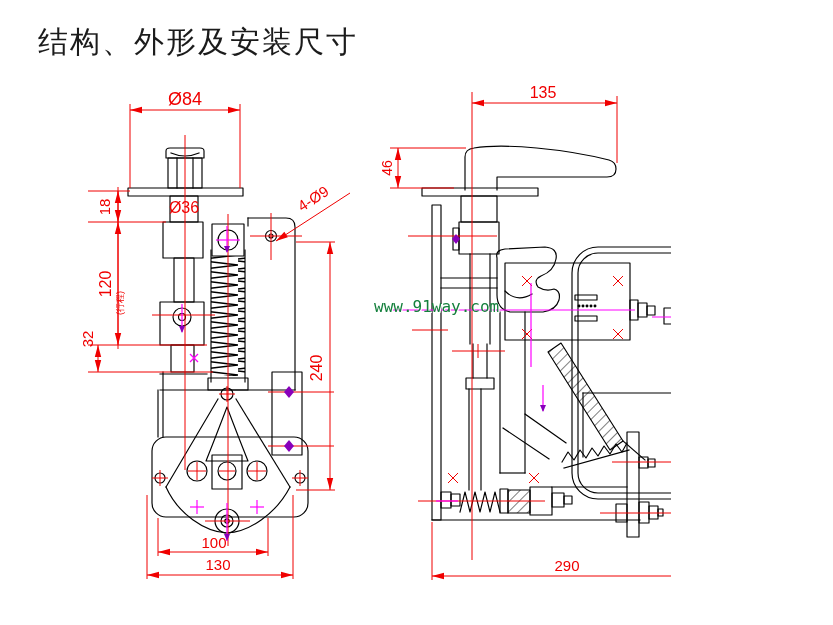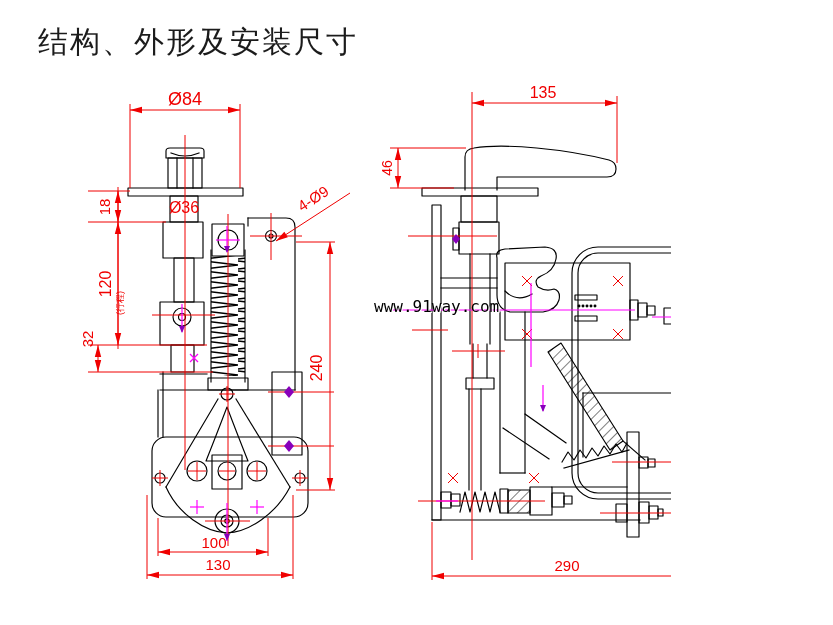--- a/index.html
+++ b/index.html
@@ -1,21 +1,21 @@
 <!DOCTYPE html>
 <html><head>
 <meta charset="utf-8">
 <style>
   html,body{margin:0;padding:0;background:#fff;}
   .page{position:relative;width:671px;height:625px;background:#ffffff;overflow:hidden;
         font-family:"Liberation Sans",sans-serif;}
   .title{position:absolute;left:38px;top:22px;font-family:"Liberation Serif","DejaVu Serif",serif;
          font-size:30px;color:#1b1b1b;letter-spacing:2px;white-space:nowrap;}
   .watermark{position:absolute;left:374px;top:297px;font-family:"DejaVu Sans Mono",monospace;
-         font-size:16px;color:#000000;text-shadow:1px 1px 0 #ffffff;letter-spacing:0px;white-space:nowrap;}
+         font-size:16px;color:#15803d;text-shadow:1px 1px 0 #ffffff;letter-spacing:0px;white-space:nowrap;}
   svg.drawing{position:absolute;left:0;top:0;}
   .dim{font-family:"Liberation Sans",sans-serif;fill:#f00000;stroke:none;}
 </style>
 </head>
 <body>
 
 <div class="page">
 
   <div class="title">结构、外形及安装尺寸</div>
 

